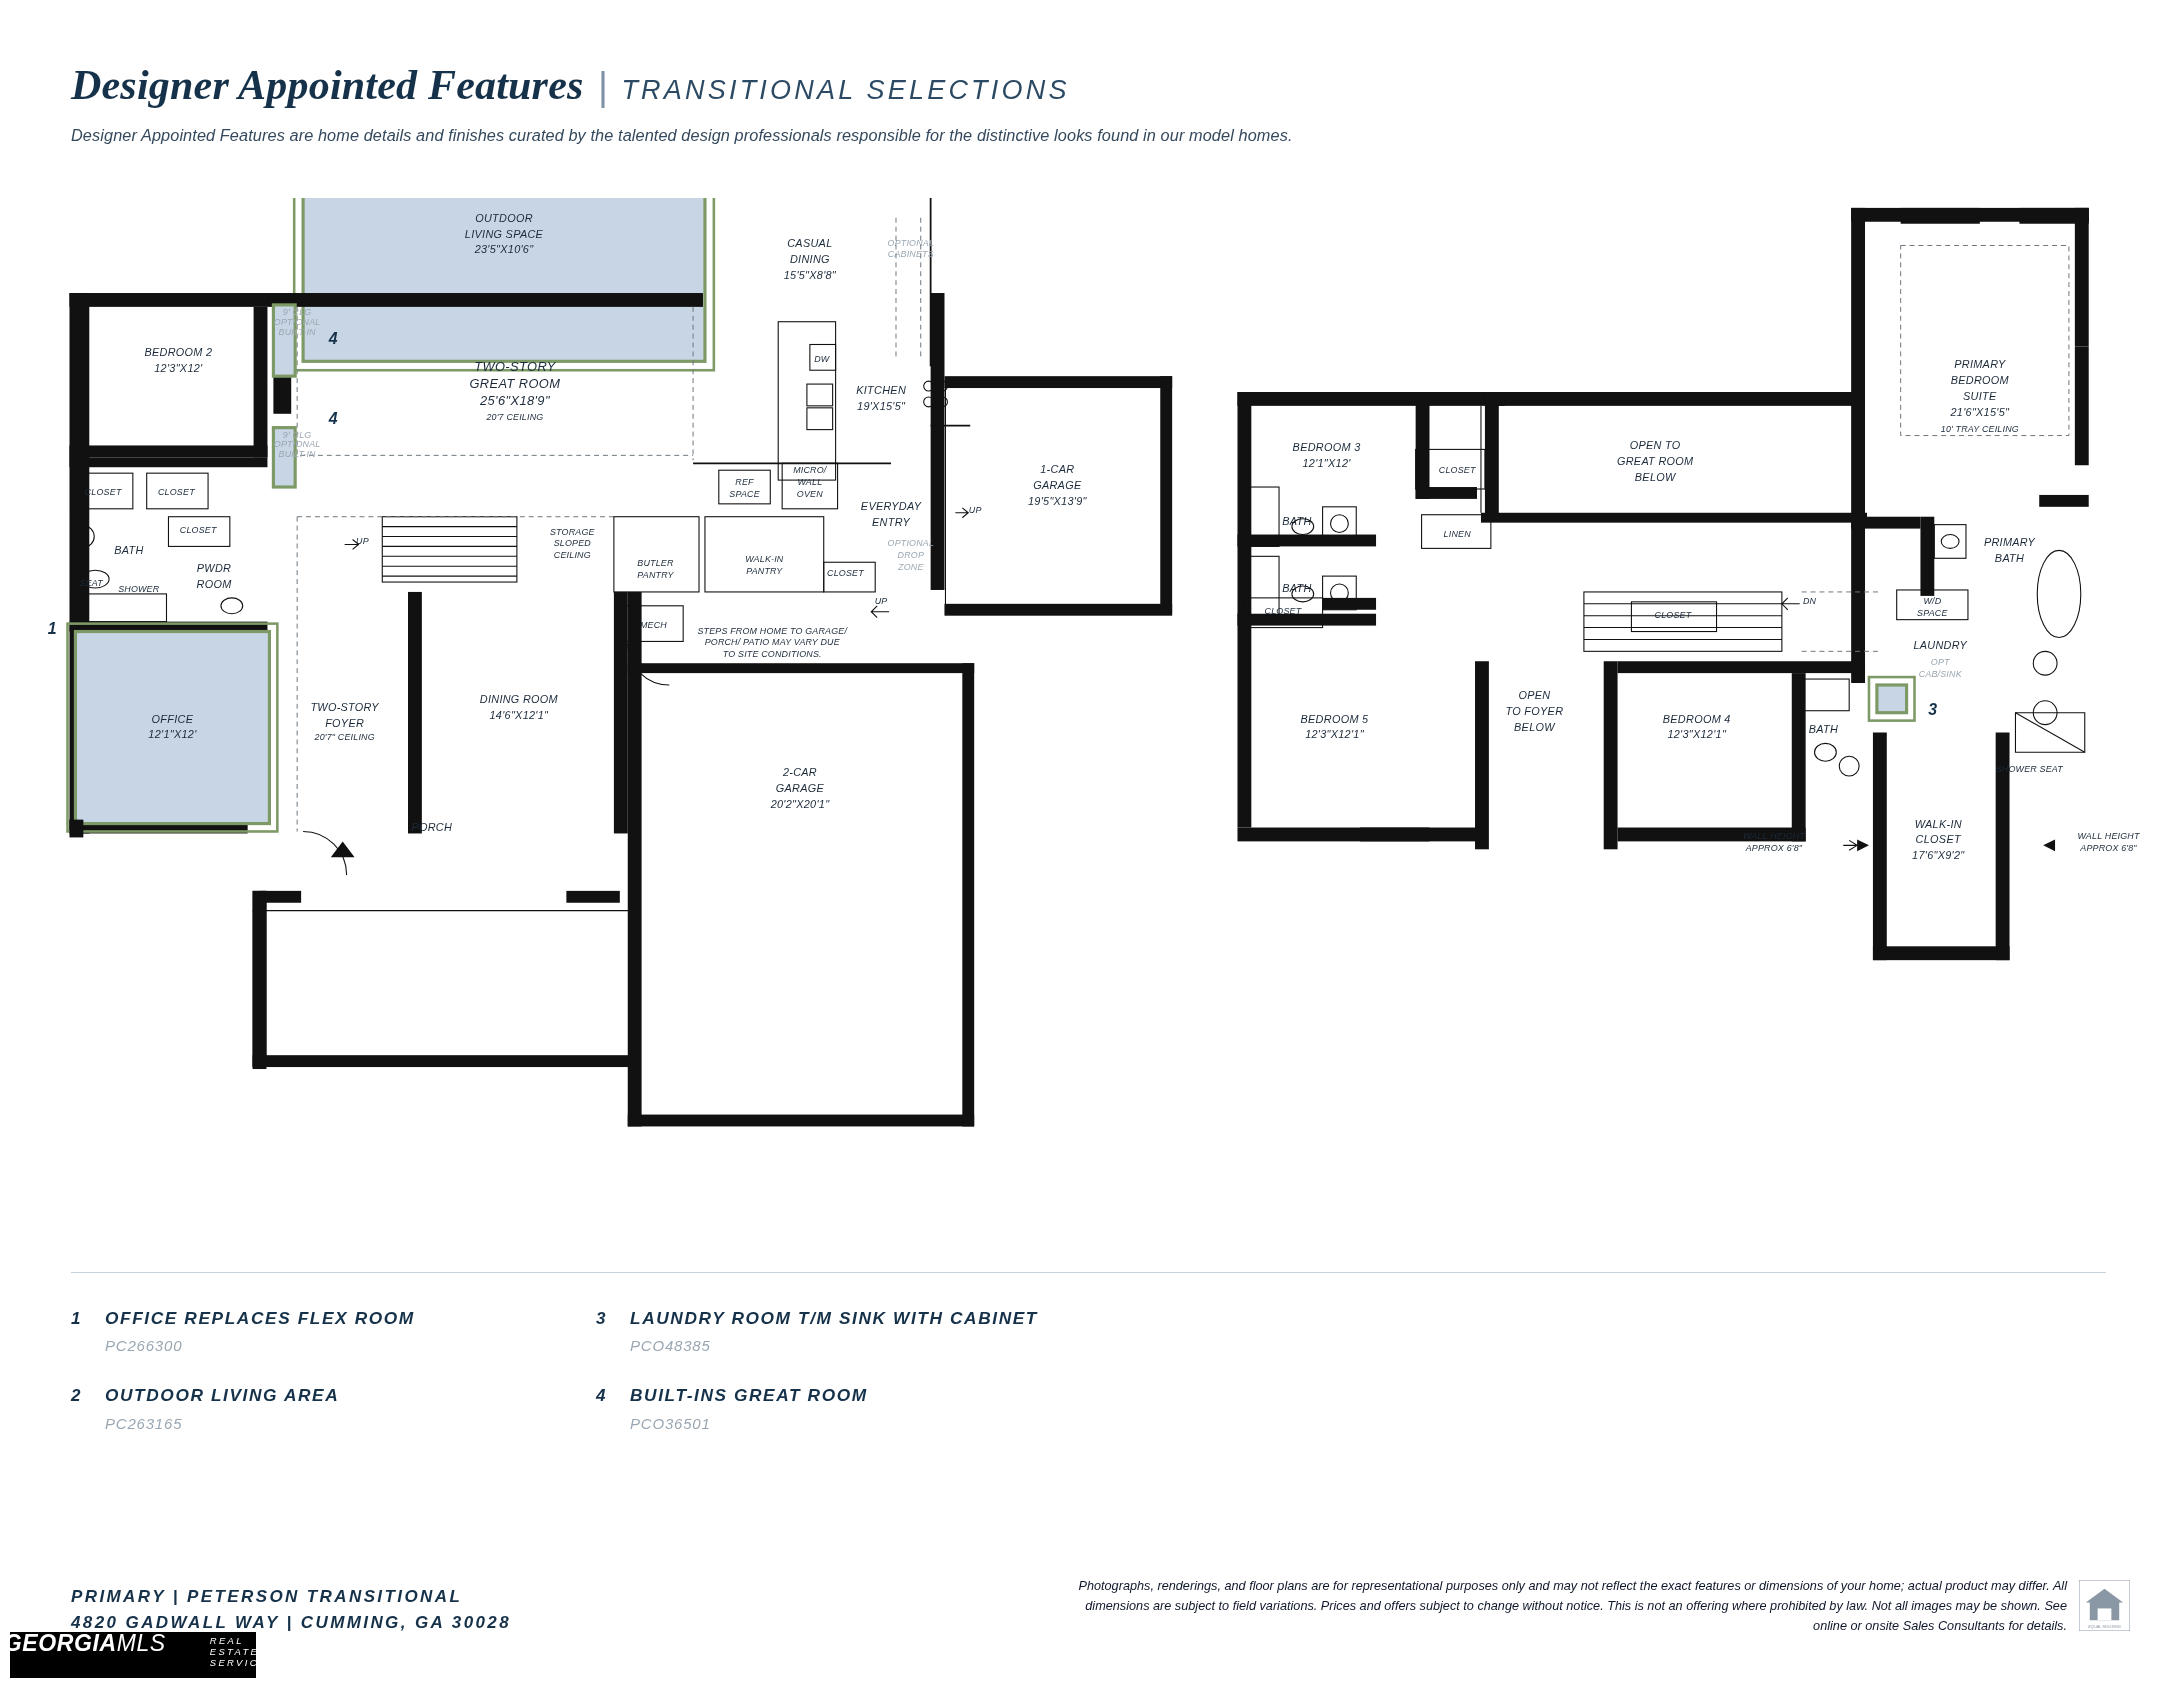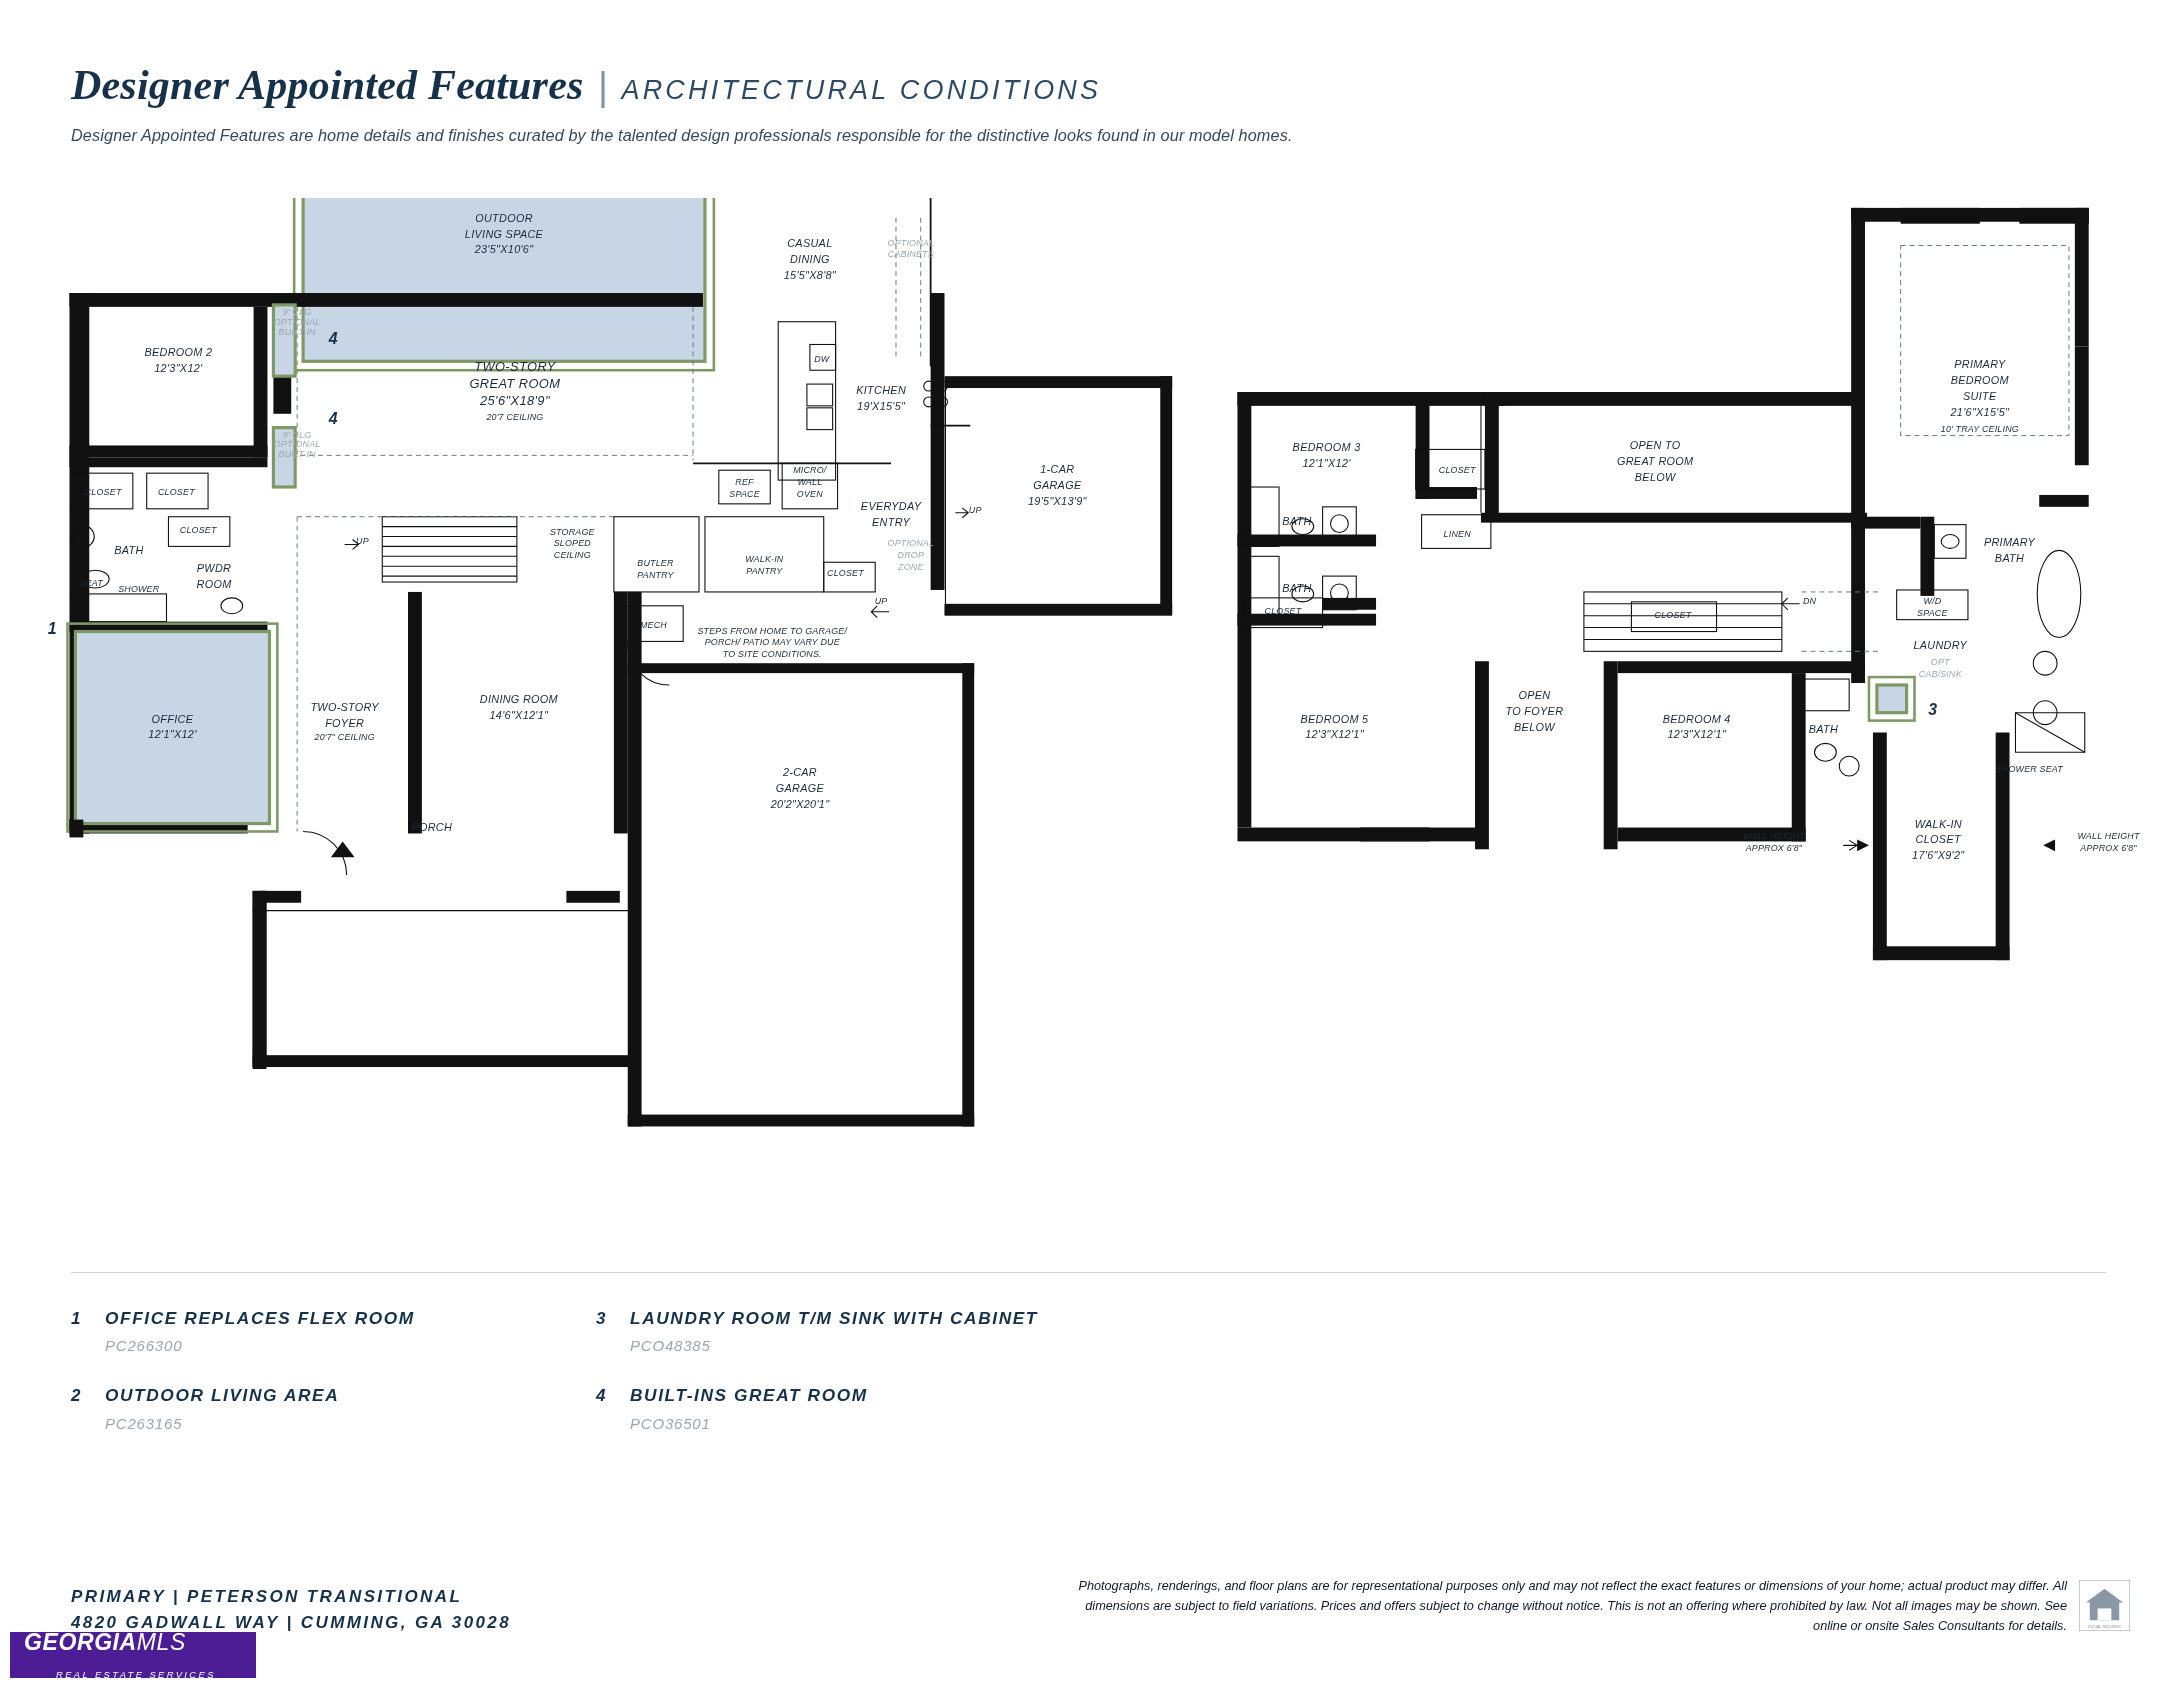--- a/index.html
+++ b/index.html
@@ -60,22 +60,22 @@
   
   .footer-left {
     position: absolute; left: 71px; top: 1584px;
   }
   .footer-line {
     font-size: 17px; font-weight: 700; letter-spacing: 2.4px; color: #16324a;
     line-height: 1.55; white-space: nowrap;
   }
   .mls-badge {
     position: absolute; left: 10px; top: 1632px;
-    width: 246px; height: 46px; background: #4c1d95; color: #fff;
-    display: flex; flex-direction: column; justify-content: center;
+    width: 246px; height: 46px; background: #000000; color: #fff;
+    display: flex; flex-direction: row; justify-content: center;
     padding-left: 14px;
     gap: 12px;
   }
   .mls-badge .m1 { font-size: 23px; font-weight: 700; letter-spacing: 0.6px; line-height: 1; }
   .mls-badge .m1 .thin { font-weight: 400; }
   .mls-badge .m2 { font-size: 9.4px; letter-spacing: 2.4px; margin-top: 3px; padding-left: 32px; }
 
   .footer-right {
     position: absolute; right: 111px; top: 1576px; width: 990px;
     text-align: right; font-size: 12.7px; color: #0f172a; line-height: 1.58;
@@ -88,21 +88,21 @@
 </style>
 </head>
 <body>
 
 <div class="page">
 
   <div class="header">
     <div class="title-row">
       <span class="title-main">Designer Appointed Features</span>
       <span class="title-bar">|</span>
-      <span class="title-sub">ARCHITECTURAL CONDITIONS</span>
+      <span class="title-sub">TRANSITIONAL SELECTIONS</span>
     </div>
     <div class="subtitle">Designer Appointed Features are home details and finishes curated by the talented design professionals responsible for the distinctive looks found in our model homes.</div>
   </div>
 
   <div class="plan">
     <svg width="2178" height="1069" viewBox="0 0 2200 1080" xmlns="http://www.w3.org/2000/svg">
       <style>
         .w  { fill:#111; }
         .tl { font-family:"Liberation Sans", sans-serif; font-size:13px; fill:#1b2a3a; text-anchor:middle; letter-spacing:.4px;}
         .ts { font-family:"Liberation Sans", sans-serif; font-size:11px; fill:#1b2a3a; text-anchor:middle; letter-spacing:.3px;}

